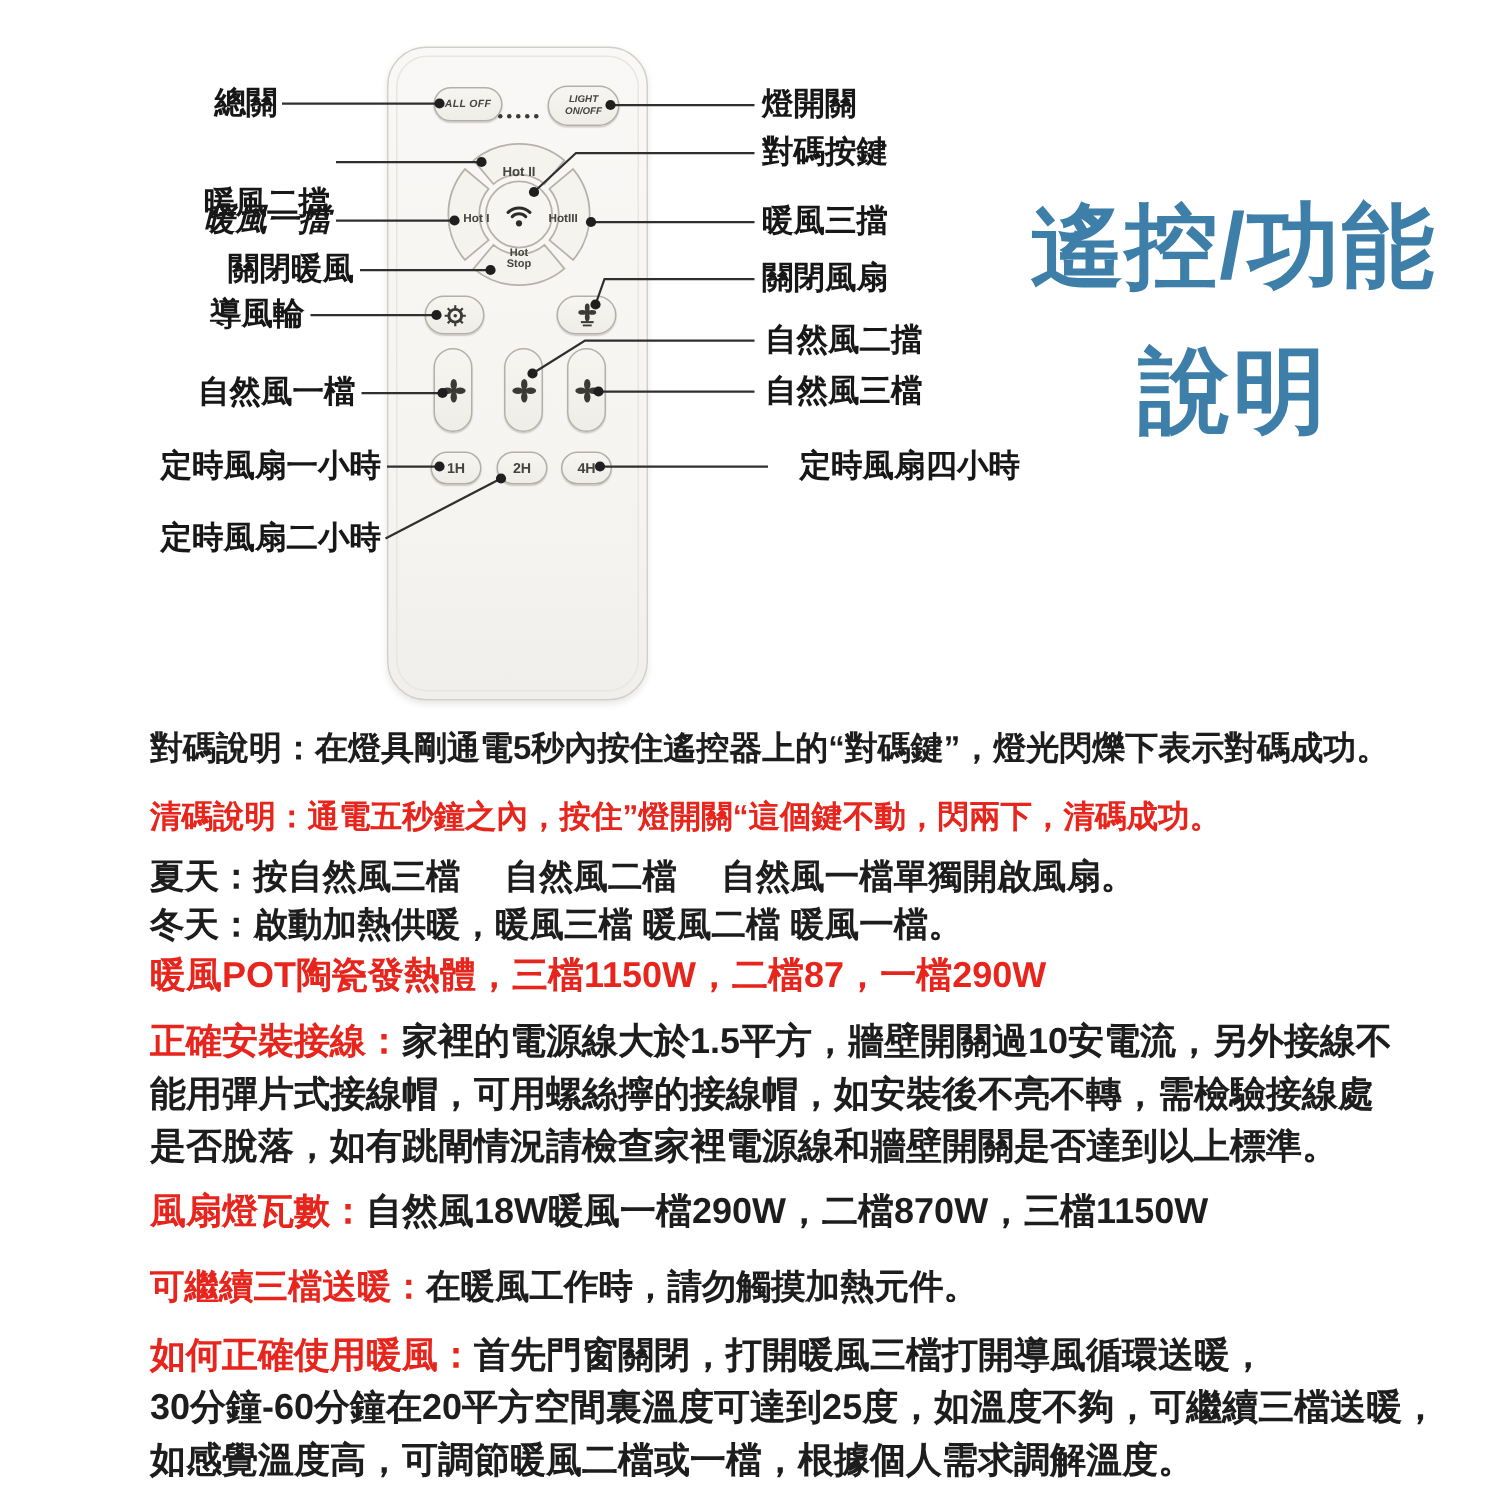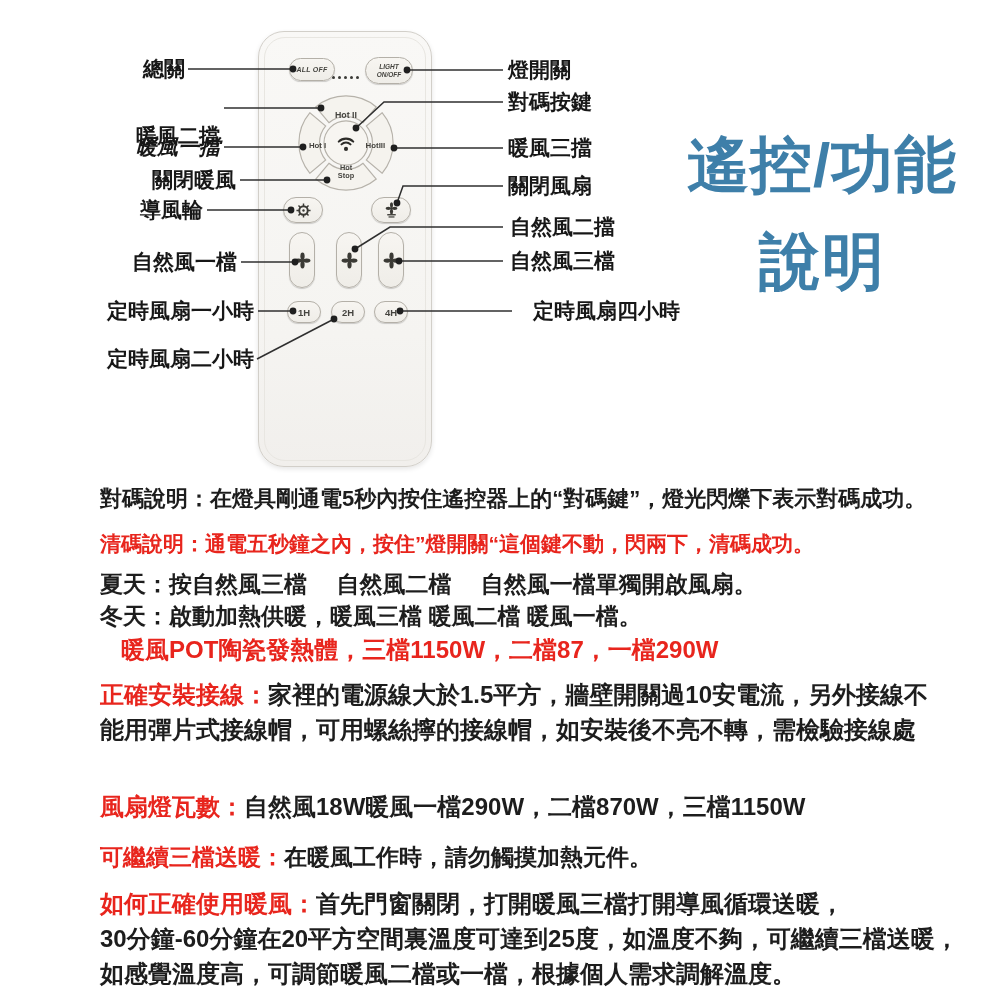--- a/index.html
+++ b/index.html
@@ -55,21 +55,21 @@
                 color:#3e7fa9; font-size:62px; font-weight:700; line-height:97px;
                 letter-spacing:1px; white-space:nowrap; }
 
   
   .para { position:absolute; left:100px; width:880px; color:#1d1d1d; white-space:nowrap; }
   .para .lbl { font-weight:700; }
   .red { color:#e8251d; }
   .p-pairing { top:484px; font-size:22px; font-weight:600; }
   .p-clear   { top:530px; font-size:21px; font-weight:700; }
   .p-season  { top:568px; font-size:23px; font-weight:600; line-height:32px; }
-  .p-heater  { top:634px; font-size:24px; font-weight:700;margin-left:21px; }
+  .p-heater  { top:634px; font-size:24px; font-weight:700; }
   .p-wiring  { top:677px; font-size:24px; font-weight:600; line-height:35px; }
   .p-watt    { top:791px; font-size:24px; font-weight:600; }
   .p-safety  { top:842px; font-size:23px; font-weight:600; }
   .p-usage   { top:886px; font-size:24px; font-weight:600; line-height:35px; }
 </style>
 </head>
 <body>
 
 <svg width="0" height="0" style="position:absolute">
   <defs>
@@ -219,20 +219,21 @@
   <div class="para p-season">
     <div><span class="lbl">夏天：</span><span>按自然風三檔　 自然風二檔　 自然風一檔單獨開啟風扇。</span></div>
     <div><span class="lbl">冬天：</span><span>啟動加熱供暖，暖風三檔 暖風二檔 暖風一檔。</span></div>
   </div>
 
   <div class="para p-heater red"><span>暖風POT陶瓷發熱體，三檔1150W，二檔87，一檔290W</span></div>
 
   <div class="para p-wiring">
     <div><span class="lbl red">正確安裝接線：</span><span>家裡的電源線大於1.5平方，牆壁開關過10安電流，另外接線不</span></div>
     <div>能用彈片式接線帽，可用螺絲擰的接線帽，如安裝後不亮不轉，需檢驗接線處</div>
+    <div>是否脫落，如有跳閘情況請檢查家裡電源線和牆壁開關是否達到以上標準。</div>
   </div>
 
   <div class="para p-watt"><span class="lbl red">風扇燈瓦數：</span><span>自然風18W暖風一檔290W，二檔870W，三檔1150W</span></div>
 
   <div class="para p-safety"><span class="lbl red">可繼續三檔送暖：</span><span>在暖風工作時，請勿觸摸加熱元件。</span></div>
 
   <div class="para p-usage">
     <div><span class="lbl red">如何正確使用暖風：</span><span>首先門窗關閉，打開暖風三檔打開導風循環送暖，</span></div>
     <div>30分鐘-60分鐘在20平方空間裏溫度可達到25度，如溫度不夠，可繼續三檔送暖，</div>
     <div>如感覺溫度高，可調節暖風二檔或一檔，根據個人需求調解溫度。</div>

